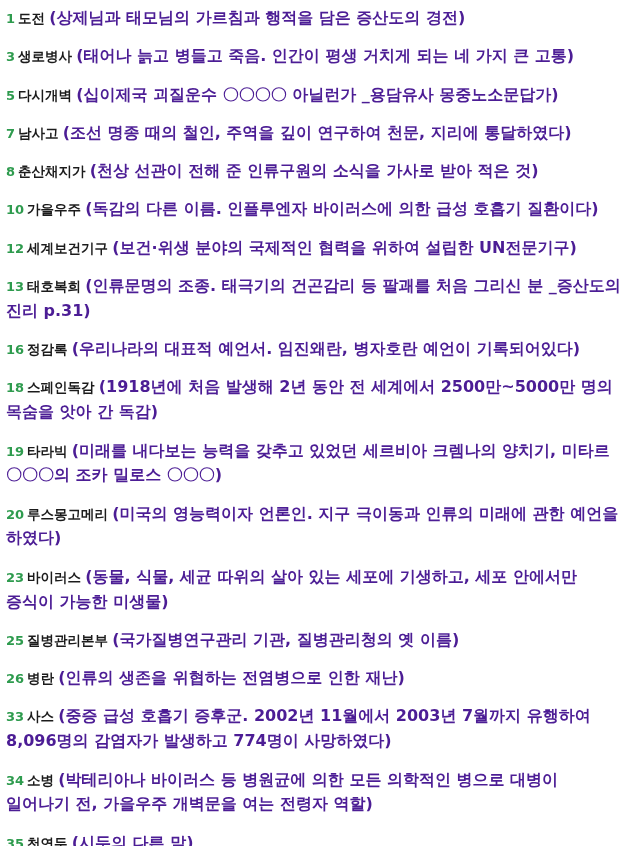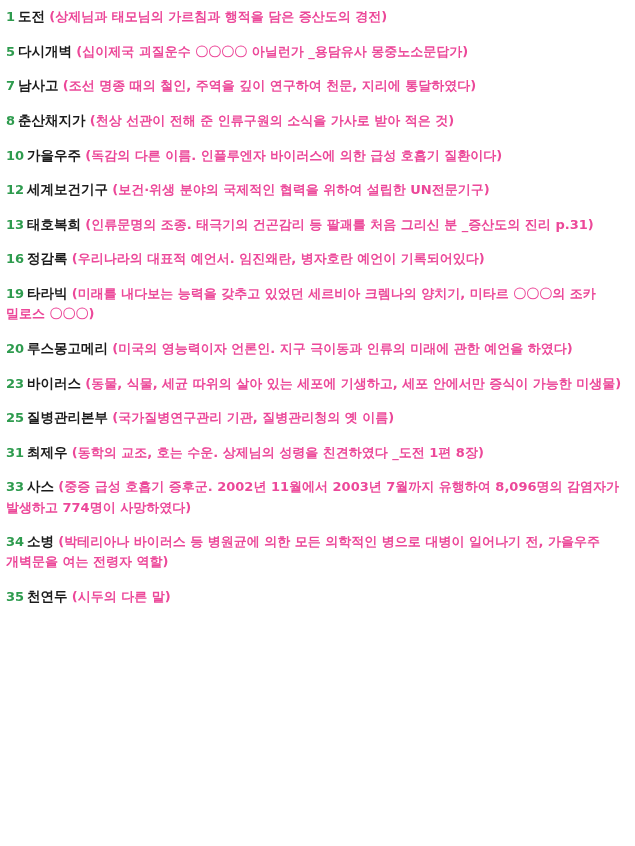--- a/index.html
+++ b/index.html
@@ -28,34 +28,37 @@
     font-weight: bold;
     font-size: 13px;
     margin-right: 3px;
   }
   .term {
     color: #1b1b1b;
     font-weight: bold;
     font-size: 13.5px;
   }
   .desc {
-    color: #ec4899;
-    font-size: 13px;
+    color: #4c1d95;
+    font-size: 16px;
     font-weight: bold;
   }
 </style>
 </head>
 <body>
 
 <div class="glossary">
 
   <p class="entry">
     <span class="num">1</span><span class="term">도전</span> <span class="desc">(상제님과 태모님의 가르침과 행적을 담은 증산도의 경전)</span>
   </p>
 
+  <p class="entry">
+    <span class="num">3</span><span class="term">생로병사</span> <span class="desc">(태어나 늙고 병들고 죽음. 인간이 평생 거치게 되는 네 가지 큰 고통)</span>
+  </p>
 
   <p class="entry">
     <span class="num">5</span><span class="term">다시개벽</span> <span class="desc">(십이제국 괴질운수 〇〇〇〇 아닐런가 _용담유사 몽중노소문답가)</span>
   </p>
 
   <p class="entry">
     <span class="num">7</span><span class="term">남사고</span> <span class="desc">(조선 명종 때의 철인, 주역을 깊이 연구하여 천문, 지리에 통달하였다)</span>
   </p>
 
   <p class="entry">
@@ -71,42 +74,45 @@
   </p>
 
   <p class="entry">
     <span class="num">13</span><span class="term">태호복희</span> <span class="desc">(인류문명의 조종. 태극기의 건곤감리 등 팔괘를 처음 그리신 분 _증산도의 진리 p.31)</span>
   </p>
 
   <p class="entry">
     <span class="num">16</span><span class="term">정감록</span> <span class="desc">(우리나라의 대표적 예언서. 임진왜란, 병자호란 예언이 기록되어있다)</span>
   </p>
 
+  <p class="entry">
+    <span class="num">18</span><span class="term">스페인독감</span> <span class="desc">(1918년에 처음 발생해 2년 동안 전 세계에서 2500만~5000만 명의 목숨을 앗아 간 독감)</span>
+  </p>
 
   <p class="entry">
     <span class="num">19</span><span class="term">타라빅</span> <span class="desc">(미래를 내다보는 능력을 갖추고 있었던 세르비아 크렘나의 양치기, 미타르 〇〇〇의 조카 밀로스 〇〇〇)</span>
   </p>
 
   <p class="entry">
     <span class="num">20</span><span class="term">루스몽고메리</span> <span class="desc">(미국의 영능력이자 언론인. 지구 극이동과 인류의 미래에 관한 예언을 하였다)</span>
   </p>
 
   <p class="entry">
     <span class="num">23</span><span class="term">바이러스</span> <span class="desc">(동물, 식물, 세균 따위의 살아 있는 세포에 기생하고, 세포 안에서만 증식이 가능한 미생물)</span>
   </p>
 
   <p class="entry">
     <span class="num">25</span><span class="term">질병관리본부</span> <span class="desc">(국가질병연구관리 기관, 질병관리청의 옛 이름)</span>
   </p>
 
+  <p class="entry">
+    <span class="num">26</span><span class="term">병란</span> <span class="desc">(인류의 생존을 위협하는 전염병으로 인한 재난)</span>
+  </p>
 
 
-  <p class="entry">
-    <span class="num">31</span><span class="term">최제우</span> <span class="desc">(동학의 교조, 호는 수운. 상제님의 성령을 친견하였다 _도전 1편 8장)</span>
-  </p>
 
   <p class="entry">
     <span class="num">33</span><span class="term">사스</span> <span class="desc">(중증 급성 호흡기 증후군. 2002년 11월에서 2003년 7월까지 유행하여 8,096명의 감염자가 발생하고 774명이 사망하였다)</span>
   </p>
 
   <p class="entry">
     <span class="num">34</span><span class="term">소병</span> <span class="desc">(박테리아나 바이러스 등 병원균에 의한 모든 의학적인 병으로 대병이 일어나기 전, 가을우주 개벽문을 여는 전령자 역할)</span>
   </p>
 
   <p class="entry">

